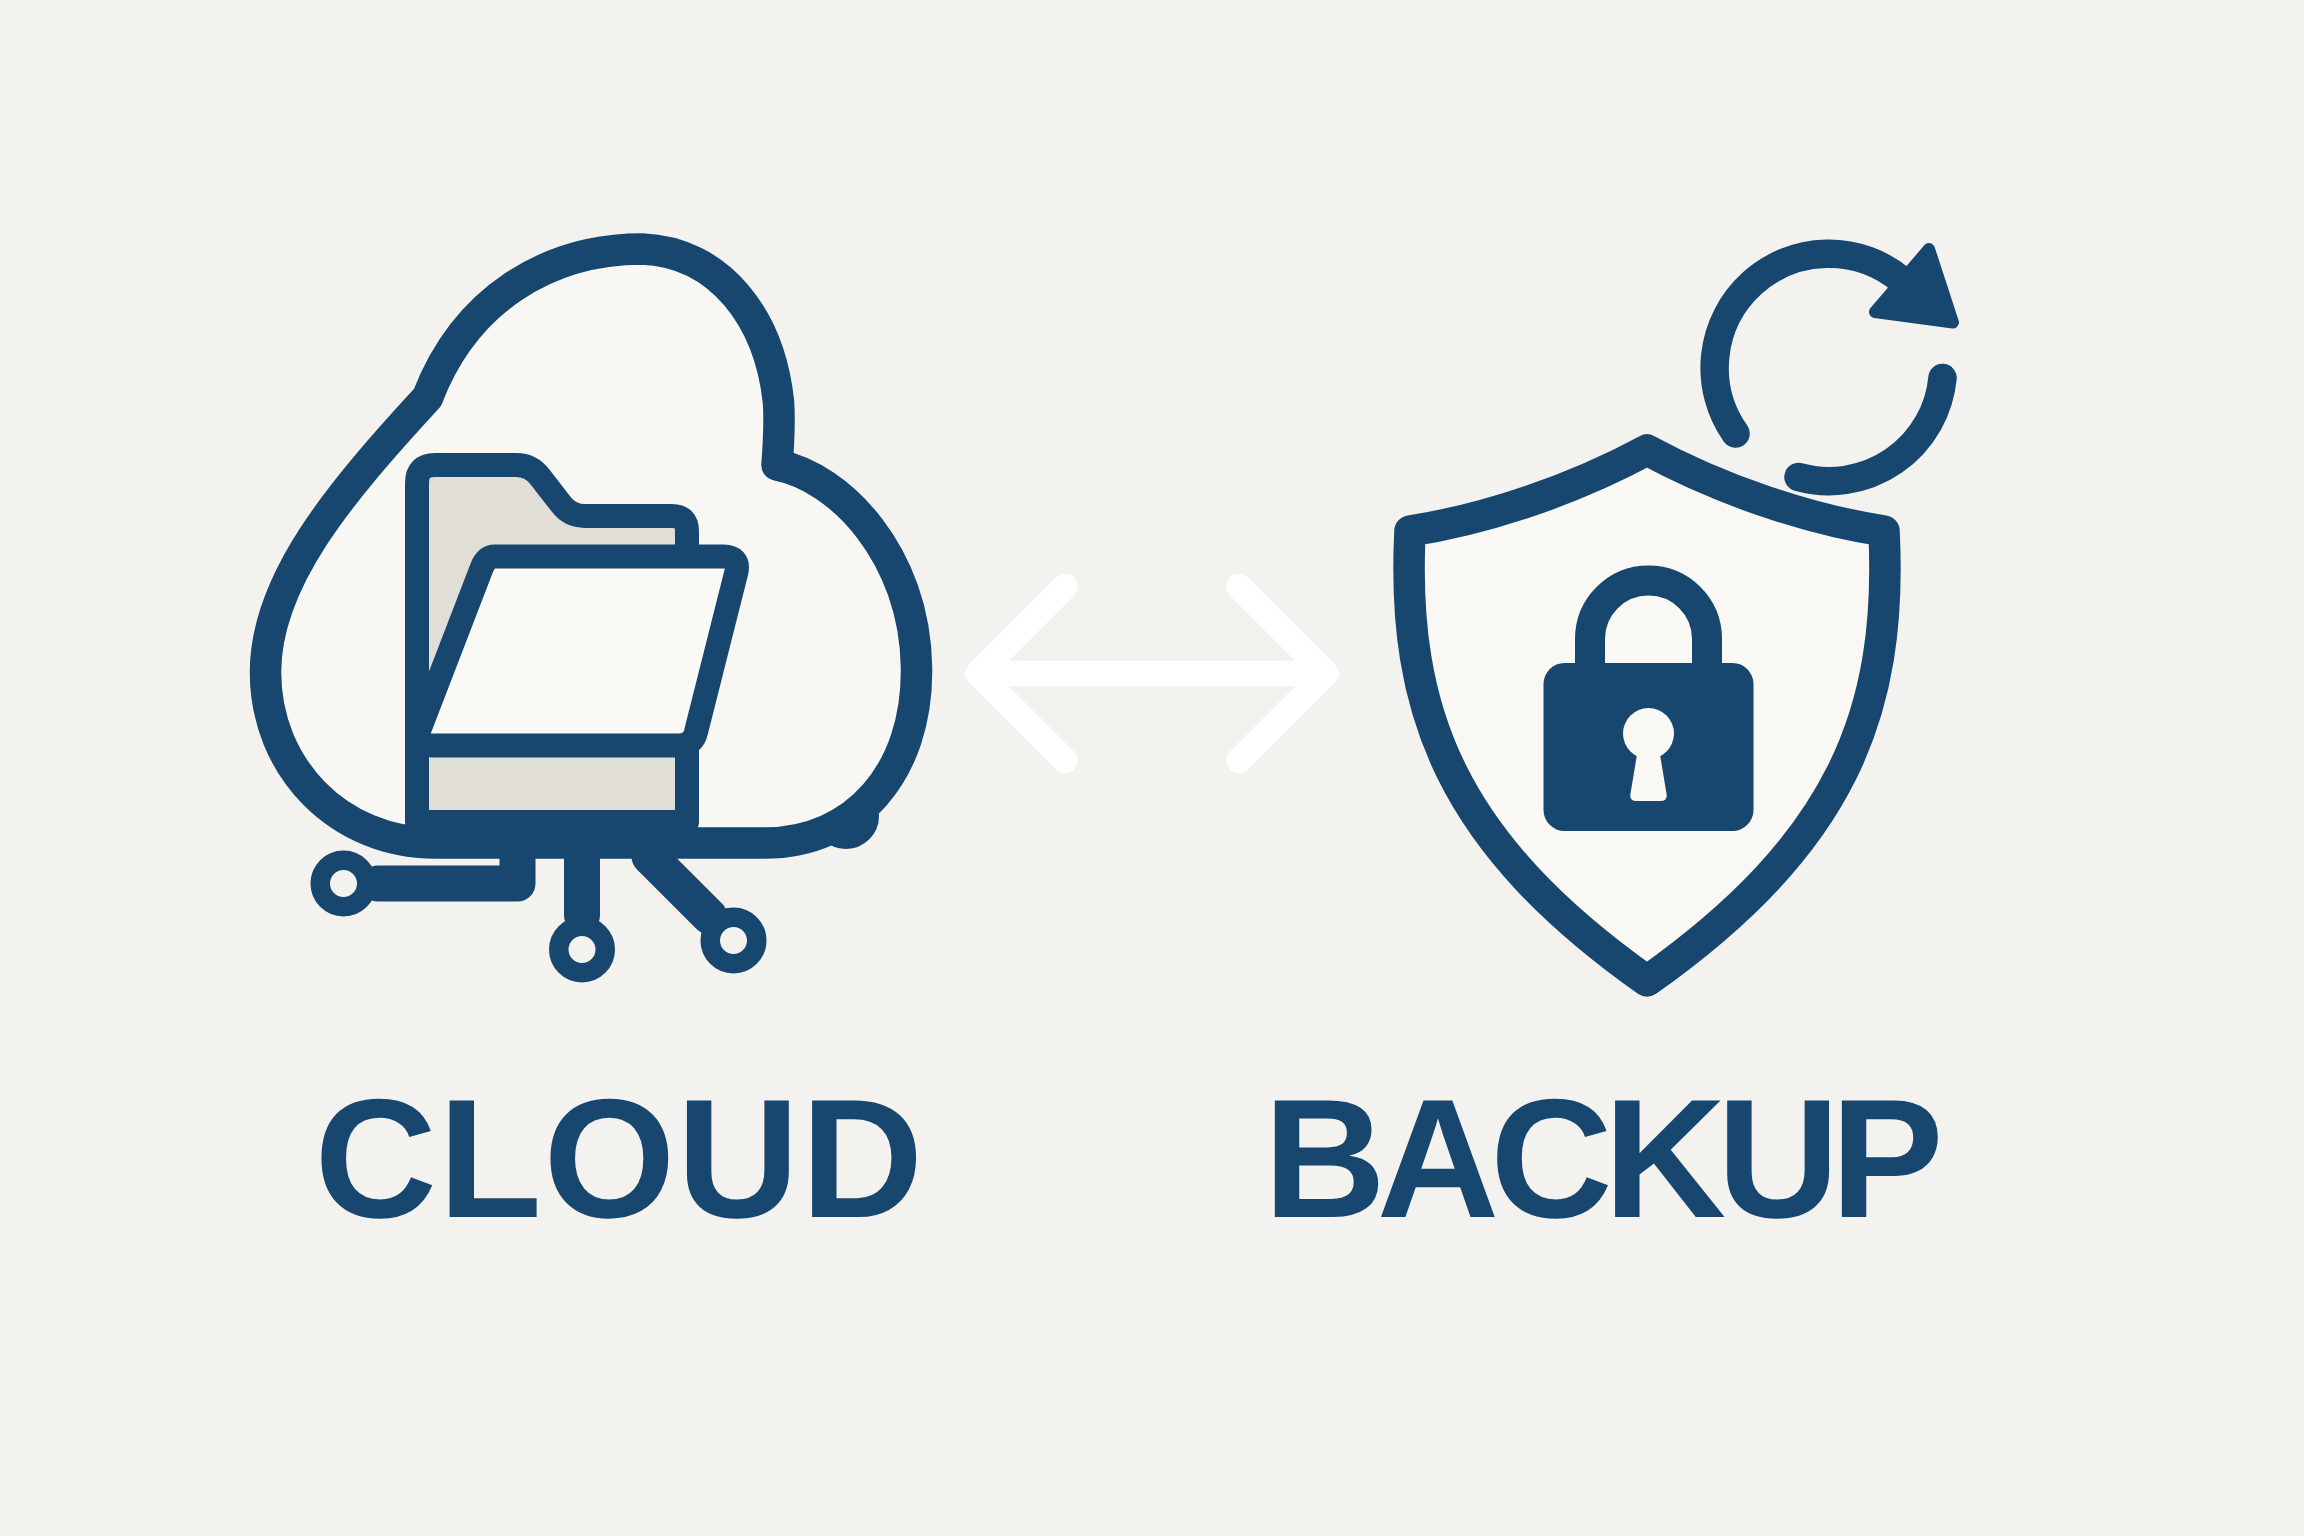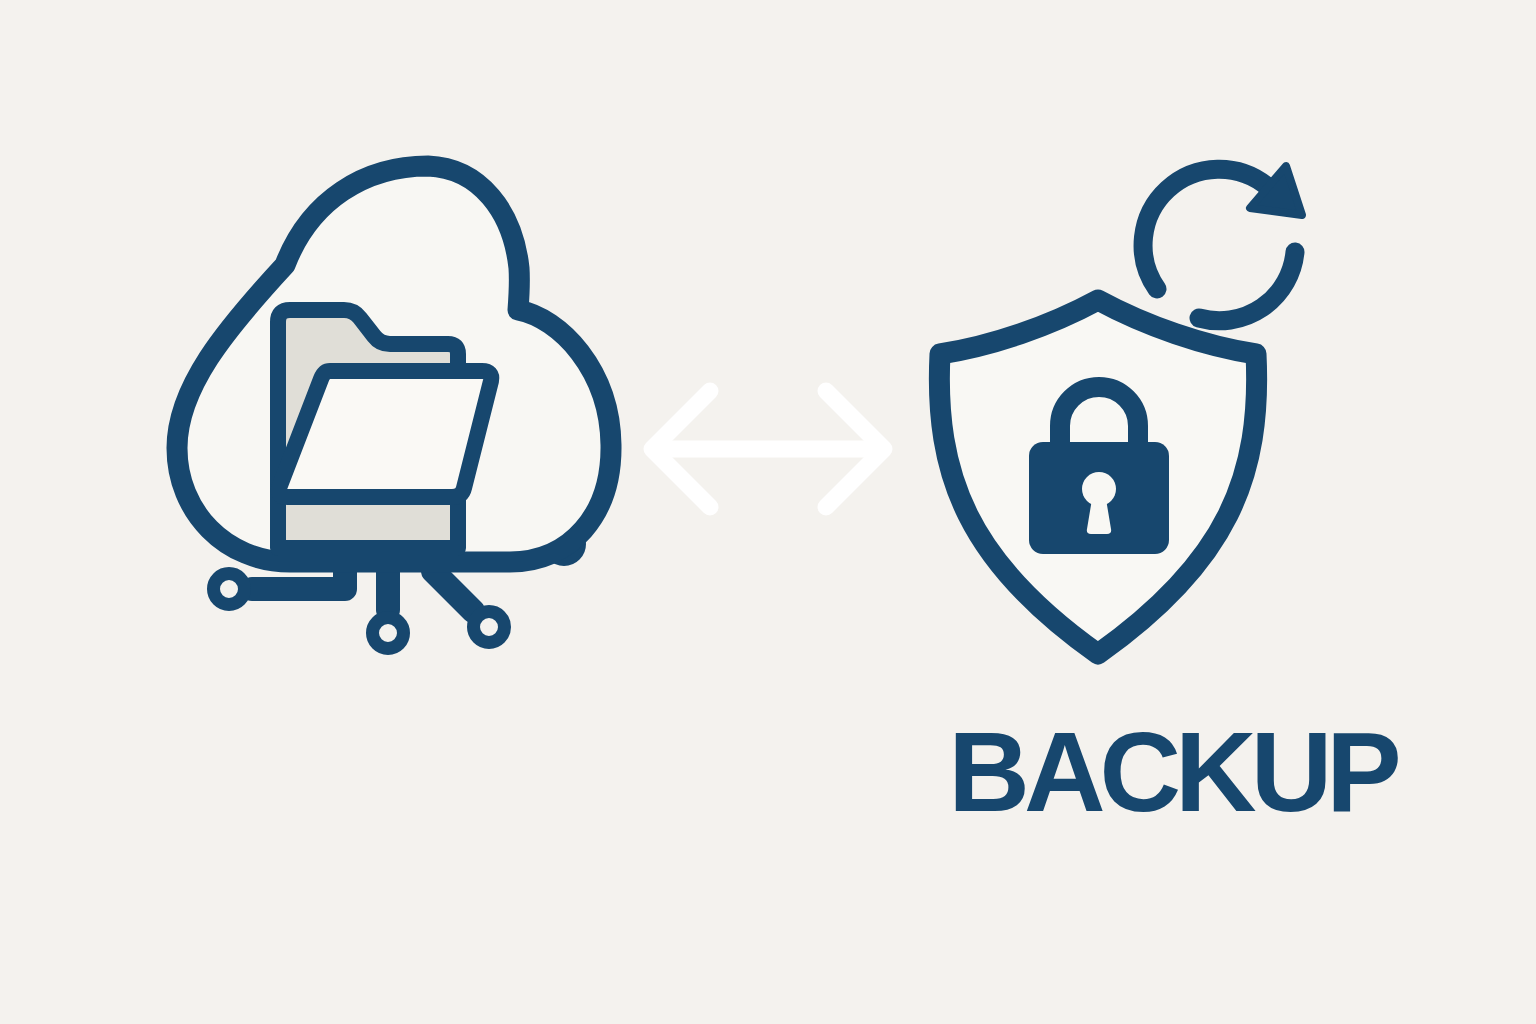--- a/index.html
+++ b/index.html
@@ -29,21 +29,21 @@
     font-weight: bold;
     font-size: 113px;
     line-height: 113px;
     white-space: nowrap;
   }
   .label-cloud {
     left: 413px;
     letter-spacing: 1px;
   }
   .label-backup {
-    left: 1172px;
+    left: 1066px;
     letter-spacing: -6px;
   }
 </style>
 </head>
 <body>
 
 <div class="canvas">
 
   <svg class="scene-svg" viewBox="0 0 1536 1024">
 
@@ -118,15 +118,16 @@
 
       <g>
         <path d="M 1060 452 L 1060 426 A 39 39 0 0 1 1138 426 L 1138 452" fill="none" stroke="#17476e" stroke-width="20"></path>
         <rect x="1029" y="442" width="140" height="112" rx="14" fill="#17476e"></rect>
         <circle cx="1099" cy="489" r="17" fill="#f9f8f4"></circle>
         <path d="M 1092 499 L 1087 529 Q 1086 534 1091 534 L 1107 534 Q 1112 534 1111 529 L 1106 499 Z" fill="#f9f8f4"></path>
       </g>
     </g>
   </svg>
 
+  <div class="label label-cloud">CLOUD</div>
   <div class="label label-backup">BACKUP</div>
 
 </div>
 
 </body></html>

